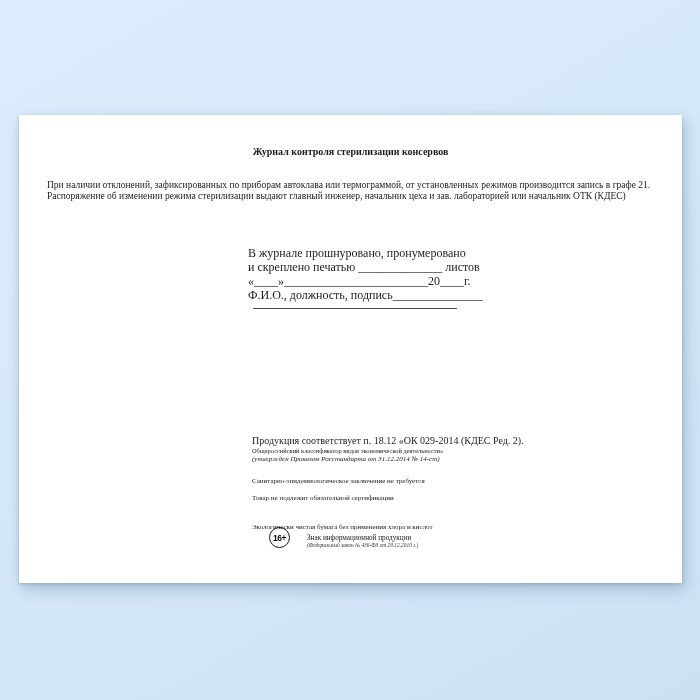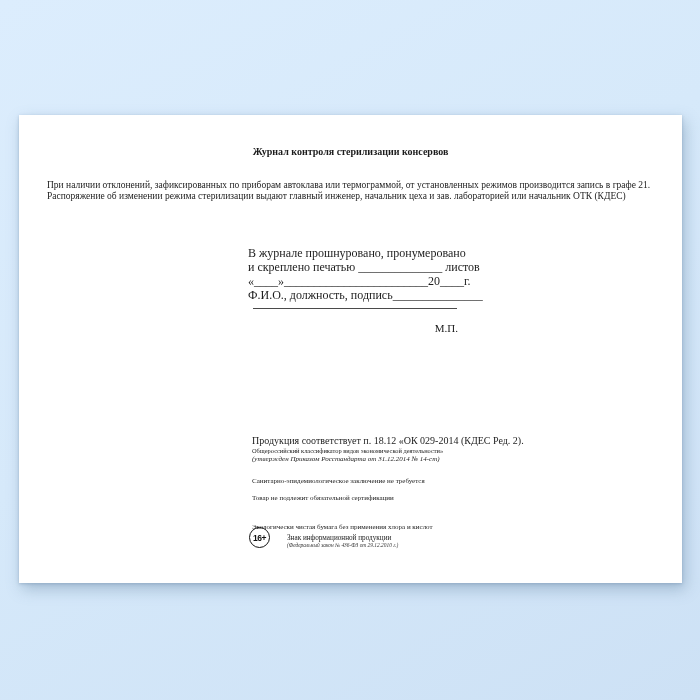--- a/index.html
+++ b/index.html
@@ -48,20 +48,21 @@
   .age-row {
     position: absolute; left: 230px; top: 412px;
     display: flex; align-items: flex-start;
   }
   .age-badge {
     width: 19px; height: 19px; border: 1.7px solid #111; border-radius: 50%;
     display: flex; align-items: center; justify-content: center;
     font-weight: bold; font-size: 8.5px; letter-spacing: -0.5px;
     font-family: "Liberation Sans", sans-serif; color: #111;
     flex: 0 0 auto;
+    margin-left: 20px;
   }
   .age-text { margin-left: 17px; margin-top: 7px; white-space: nowrap; }
   .info-sign { font-size: 7.2px; line-height: 8px; }
   .law-note  { font-size: 5.4px; line-height: 7px; font-style: italic; color: #333; }
 </style>
 </head>
 <body>
 
 <div class="scene">
   <div class="paper">
@@ -77,21 +78,20 @@
 
     <div class="binding">
       <div>В журнале прошнуровано, пронумеровано</div>
       <div>и скреплено печатью ______________ листов</div>
       <div>«____»________________________20____г.</div>
       <div>Ф.И.О., должность, подпись_______________</div>
     </div>
 
     <div class="sig-rule"></div>
 
-    <div class="stamp">М.П.</div>
 
     <div class="certs">
       <div class="c1">Продукция соответствует п. 18.12 «ОК 029-2014 (КДЕС Ред. 2).</div>
       <div class="c2">Общероссийский классификатор видов экономической деятельности»</div>
       <div class="c3">(утвержден Приказом Росстандарта от 31.12.2014 № 14-ст)</div>
       <div class="sanitary">Санитарно-эпидемиологическое заключение не требуется</div>
       <div class="certif">Товар не подлежит обязательной сертификации</div>
       <div class="eco">Экологически чистая бумага без применения хлора и кислот</div>
     </div>
 

